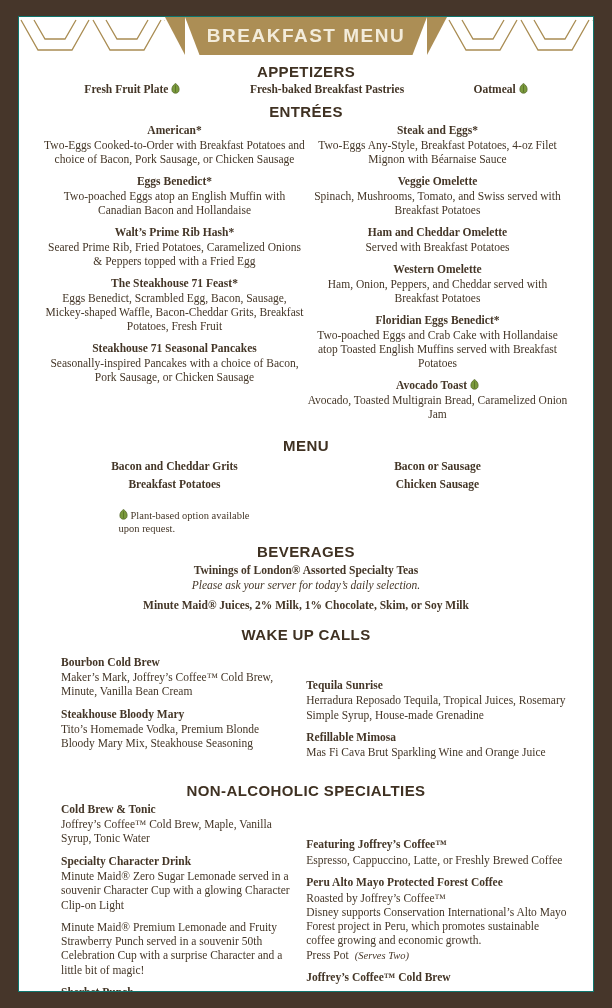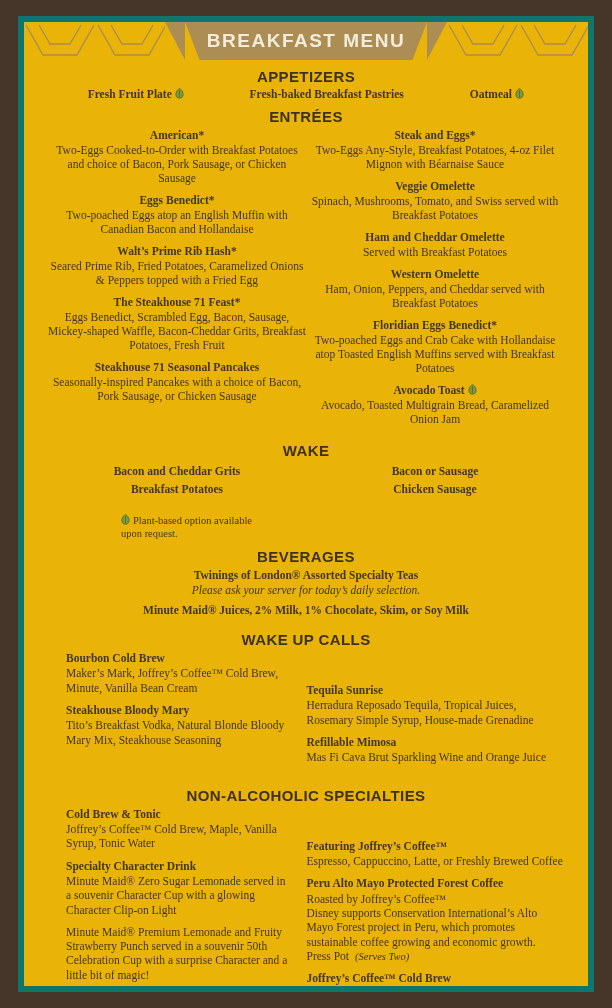--- a/index.html
+++ b/index.html
@@ -1,17 +1,17 @@
 <!DOCTYPE html>
 <html><head>
 <meta charset="utf-8">
 <style>
   html,body{margin:0;padding:0;background:#46362a;}
   .page{position:relative;width:612px;height:1008px;background:#46362a;font-family:"Liberation Serif",serif;color:#443627;margin:0 auto;overflow:hidden;}
-  .card{position:absolute;left:18px;top:16px;right:18px;bottom:16px;background:#eab308;border:6px solid #0f766e;display:flex;flex-direction:column;overflow:hidden;}
+  .card{position:absolute;left:18px;top:16px;right:18px;bottom:16px;background:#ffffff;border:1px solid #0f766e;display:flex;flex-direction:column;overflow:hidden;}
 
   
   .top-band{flex:none;height:38px;display:flex;align-items:stretch;}
   .band-strip{flex:1;overflow:hidden;position:relative;}
   .band-strip svg{position:absolute;left:0;top:0;height:38px;}
   .wedge{flex:none;width:20px;background:#ac8e55;}
   .wedge-left{clip-path:polygon(0 0,100% 0,100% 100%);}
   .wedge-right{clip-path:polygon(0 0,100% 0,0 100%);}
   .banner{flex:none;width:242px;background:#ac8e55;clip-path:polygon(0 0,100% 0,94% 100%,6% 100%);display:flex;align-items:center;justify-content:center;}
   .banner-title{font-family:"Liberation Sans",sans-serif;font-weight:bold;font-size:19px;letter-spacing:1.5px;color:#f3ecdb;}
@@ -34,21 +34,21 @@
 
   .sides-row{display:flex;}
   .sides-col{flex:1;text-align:center;}
   .side-item{font-weight:bold;font-size:11.5px;line-height:1.6;}
   .sides-note{font-size:10.5px;line-height:1.25;max-width:150px;margin:15px auto 0;text-align:left;padding-left:38px;}
 
   .bev-line-bold{font-weight:bold;font-size:11.5px;text-align:center;line-height:1.35;}
   .bev-line-italic{font-style:italic;font-size:11.5px;text-align:center;line-height:1.3;}
   .bev-milk{margin-top:5px;}
 
-  .drink-cols{display:flex;}
+  .drink-cols{display:flex;align-items:center;}
   .drink-col-l{flex:0 0 47%;padding-left:18px;box-sizing:border-box;}
   .drink-col-r{flex:1;padding-left:16px;margin-top:32px;}
   .drink{margin-bottom:8px;}
   .drink-name{font-weight:bold;font-size:11.5px;line-height:1.35;}
   .drink-desc{font-size:11.5px;line-height:1.24;}
   .serves{font-style:italic;font-size:10.5px;margin-left:6px;}
   .drink-solo{margin-bottom:9px;}
 </style>
 </head>
 <body>
@@ -149,21 +149,21 @@
           <div class="item">
             <div class="item-name"><span>Avocado Toast</span><svg class="leaf" width="9" height="11" viewBox="0 0 10 12">
                   <path d="M5 0.5 C8.4 2.6 9.8 6 8.6 9.2 C7.2 11.8 2.8 11.8 1.4 9.2 C0.2 6 1.6 2.6 5 0.5 Z" fill="#7a9a3c" stroke="#4c5f22" stroke-width="0.8"></path>
                   <path d="M5 2.5 L5 10" stroke="#4c5f22" stroke-width="0.7"></path>
                 </svg></div>
             <div class="item-desc">Avocado, Toasted Multigrain Bread, Caramelized Onion Jam</div>
           </div>
         </div>
       </div>
 
-      <div class="sec-heading">WAKE</div>
+      <div class="sec-heading">MENU</div>
       <div class="sides-row">
         <div class="sides-col">
           <div class="side-item">Bacon and Cheddar Grits</div>
           <div class="side-item">Breakfast Potatoes</div>
           <div class="sides-note"><svg class="leaf" style="margin:0 3px 0 0;" width="9" height="11" viewBox="0 0 10 12">
                 <path d="M5 0.5 C8.4 2.6 9.8 6 8.6 9.2 C7.2 11.8 2.8 11.8 1.4 9.2 C0.2 6 1.6 2.6 5 0.5 Z" fill="#7a9a3c" stroke="#4c5f22" stroke-width="0.8"></path>
                 <path d="M5 2.5 L5 10" stroke="#4c5f22" stroke-width="0.7"></path>
               </svg><span>Plant-based option available upon request.</span></div>
         </div>
         <div class="sides-col">
@@ -179,21 +179,21 @@
 
       <div class="sec-heading" style="margin-top:12px;">WAKE UP CALLS</div>
       <div class="drink-cols">
         <div class="drink-col-l">
           <div class="drink">
             <div class="drink-name">Bourbon Cold Brew</div>
             <div class="drink-desc">Maker’s Mark, Joffrey’s Coffee™ Cold Brew, Minute, Vanilla Bean Cream</div>
           </div>
           <div class="drink">
             <div class="drink-name">Steakhouse Bloody Mary</div>
-            <div class="drink-desc">Tito’s Breakfast Vodka, Natural Blonde Bloody Mary Mix, Steakhouse Seasoning</div>
+            <div class="drink-desc">Tito’s Homemade Vodka, Premium Blonde Bloody Mary Mix, Steakhouse Seasoning</div>
           </div>
         </div>
         <div class="drink-col-r">
           <div class="drink">
             <div class="drink-name">Tequila Sunrise</div>
             <div class="drink-desc">Herradura Reposado Tequila, Tropical Juices, Rosemary Simple Syrup, House-made Grenadine</div>
           </div>
           <div class="drink">
             <div class="drink-name">Refillable Mimosa</div>
             <div class="drink-desc">Mas Fi Cava Brut Sparkling Wine and Orange Juice</div>

